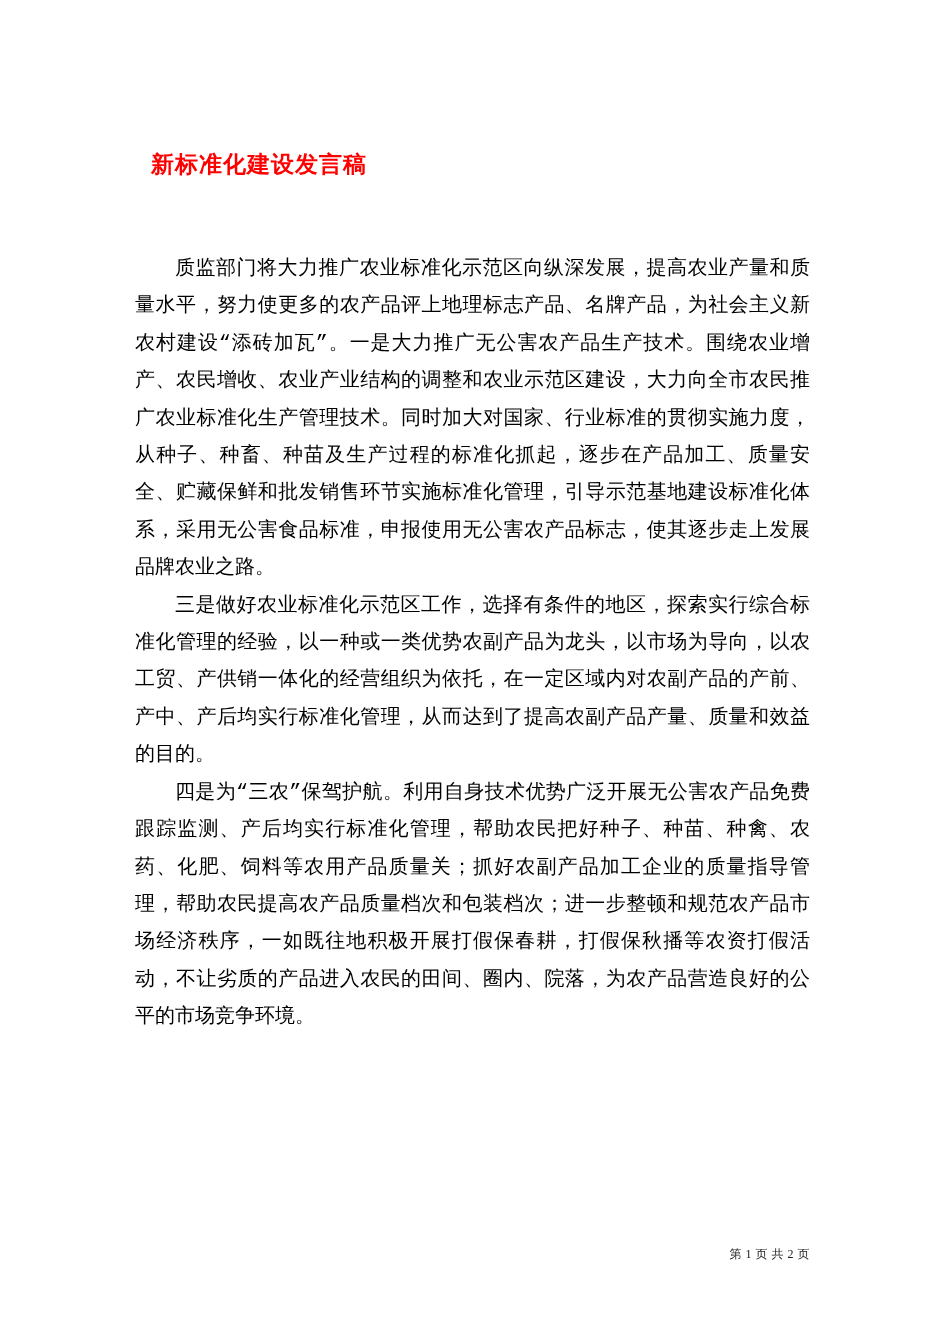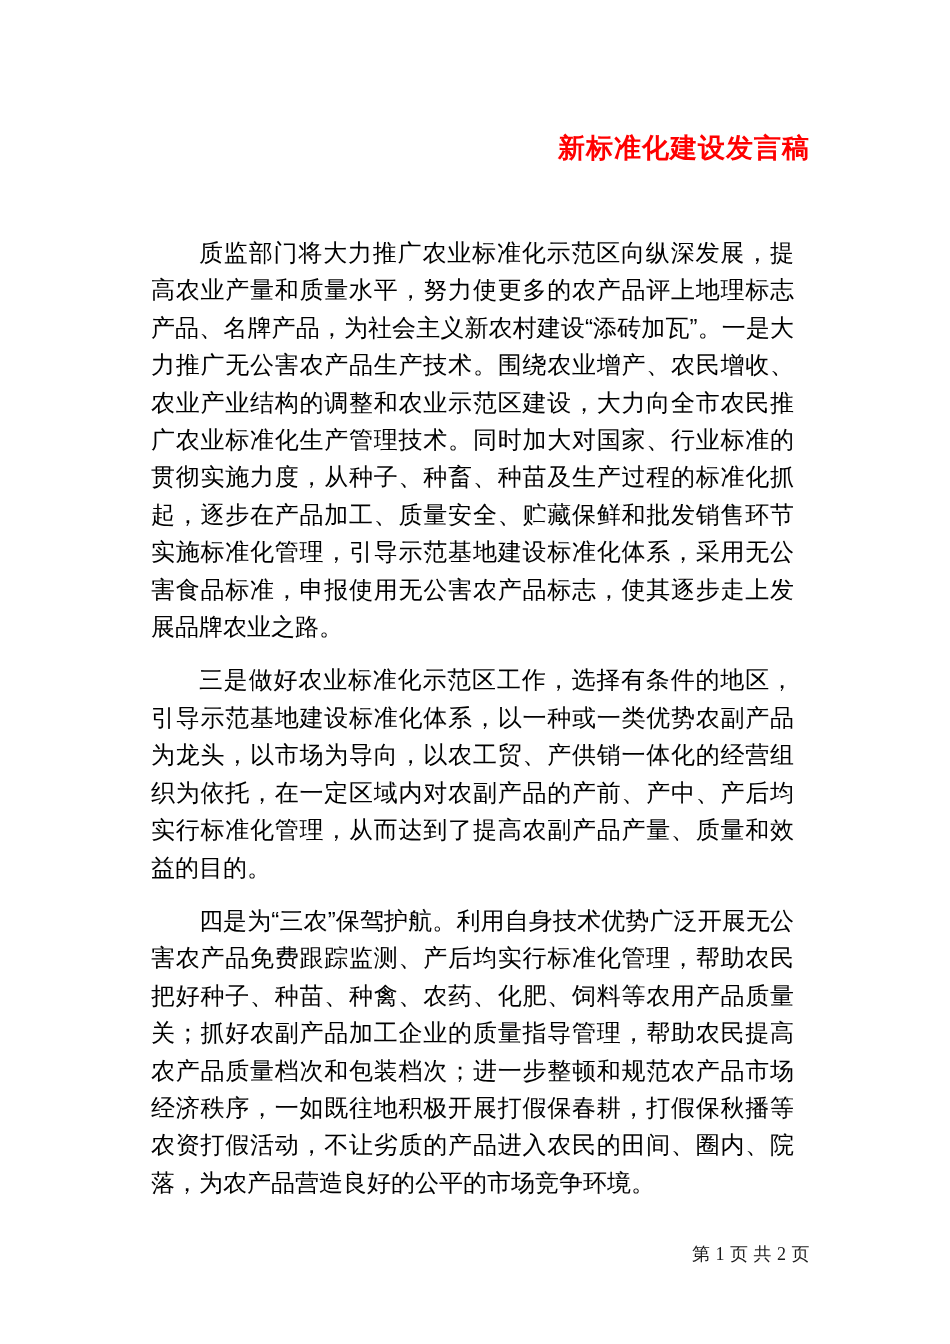--- a/index.html
+++ b/index.html
@@ -16,60 +16,60 @@
     position:relative;
     width:950px;
     height:1344px;
     margin:0 auto;
     background:var(--page-bg);
     box-sizing:border-box;
     padding:128px 140px 0 135px;
     overflow:hidden;
   }
   .doc-title{
-    margin:0;
-    text-align:right;
+    margin:16px;
+    text-align:left;
     color:var(--title-color);
     font-family:"Liberation Sans","DejaVu Sans",sans-serif;
     font-weight:bold;
-    font-size:27px;
+    font-size:23px;
     line-height:40px;
     letter-spacing:1px;
   }
   .doc-body{
     margin-top:66px;
   }
   .doc-body p{
-    margin:16px;
+    margin:0;
     color:var(--body-color);
-    font-family:Liberation Sans, sans-serif;
-    font-size:24px;
+    font-family:Liberation Mono, monospace;
+    font-size:20px;
     line-height:37.4px;
     text-align:justify;
     text-indent:2em;
   }
   .page-footer{
     position:absolute;
     top:1246px;
     right:140px;
     color:#1a1a1a;
     font-family:"Liberation Serif","DejaVu Serif",serif;
-    font-size:18px;
+    font-size:12px;
     line-height:16px;
     letter-spacing:0.5px;
   }
 </style>
 </head>
 <body>
 
 <div class="page">
 
   <h1 class="doc-title">新标准化建设发言稿</h1>
 
   <div class="doc-body">
     <p>质监部门将大力推广农业标准化示范区向纵深发展，提高农业产量和质量水平，努力使更多的农产品评上地理标志产品、名牌产品，为社会主义新农村建设“添砖加瓦”。一是大力推广无公害农产品生产技术。围绕农业增产、农民增收、农业产业结构的调整和农业示范区建设，大力向全市农民推广农业标准化生产管理技术。同时加大对国家、行业标准的贯彻实施力度，从种子、种畜、种苗及生产过程的标准化抓起，逐步在产品加工、质量安全、贮藏保鲜和批发销售环节实施标准化管理，引导示范基地建设标准化体系，采用无公害食品标准，申报使用无公害农产品标志，使其逐步走上发展品牌农业之路。</p>
-    <p>三是做好农业标准化示范区工作，选择有条件的地区，引导示范基地建设标准化体系，以一种或一类优势农副产品为龙头，以市场为导向，以农工贸、产供销一体化的经营组织为依托，在一定区域内对农副产品的产前、产中、产后均实行标准化管理，从而达到了提高农副产品产量、质量和效益的目的。</p>
+    <p>三是做好农业标准化示范区工作，选择有条件的地区，探索实行综合标准化管理的经验，以一种或一类优势农副产品为龙头，以市场为导向，以农工贸、产供销一体化的经营组织为依托，在一定区域内对农副产品的产前、产中、产后均实行标准化管理，从而达到了提高农副产品产量、质量和效益的目的。</p>
     <p>四是为“三农”保驾护航。利用自身技术优势广泛开展无公害农产品免费跟踪监测、产后均实行标准化管理，帮助农民把好种子、种苗、种禽、农药、化肥、饲料等农用产品质量关；抓好农副产品加工企业的质量指导管理，帮助农民提高农产品质量档次和包装档次；进一步整顿和规范农产品市场经济秩序，一如既往地积极开展打假保春耕，打假保秋播等农资打假活动，不让劣质的产品进入农民的田间、圈内、院落，为农产品营造良好的公平的市场竞争环境。</p>
   </div>
 
   <div class="page-footer">第 1 页 共 2 页</div>
 
 </div>
 
 </body></html>

